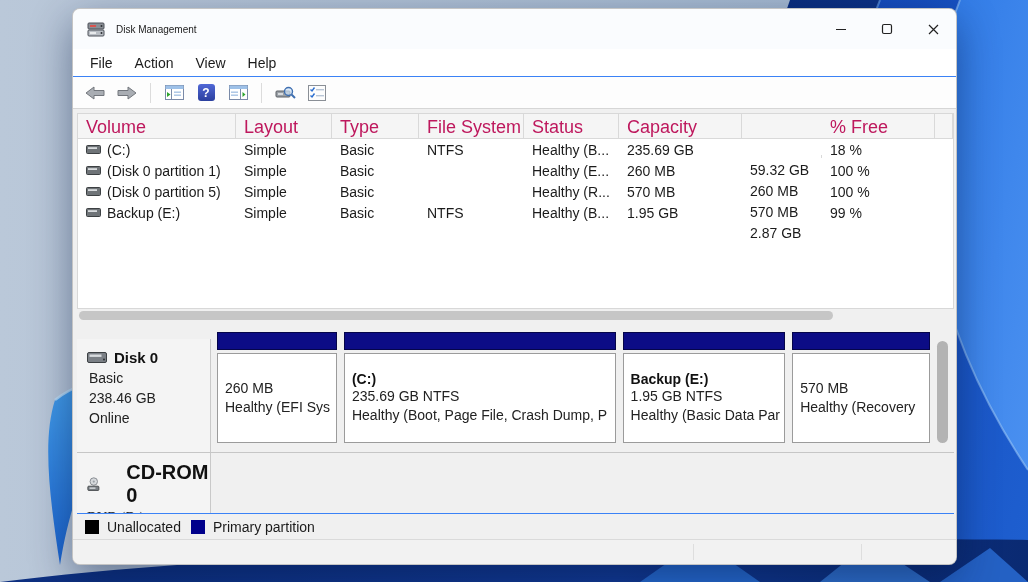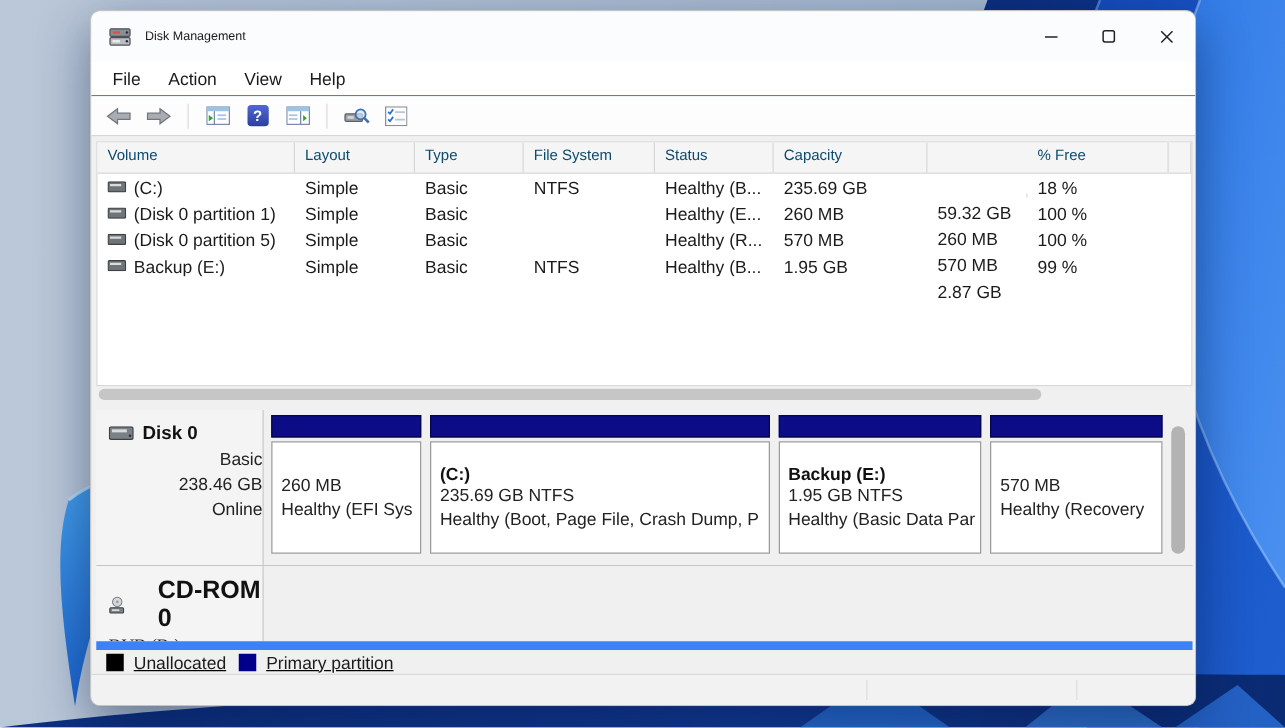--- a/index.html
+++ b/index.html
@@ -31,37 +31,37 @@
     align-items:center; justify-content:center; cursor:pointer; }
   .tb-sep { width:1px; height:20px; background:#dcdcdc; margin:0 5px; }
   .help-badge { width:17px; height:17px; border-radius:3px;
     background:linear-gradient(180deg,#5068d6,#2b3f9e); color:#fff; font-size:12px;
     font-weight:bold; display:flex; align-items:center; justify-content:center; }
 
   
   .listview { position:absolute; left:4px; top:104px; width:877px; height:196px;
     background:#ffffff; border:1px solid #d8d8d8; overflow:hidden; }
   .lv-header { display:flex; height:25px; background:#f5f5f5; border-bottom:1px solid #d9d9d9; }
-  .lv-h { font-size:12px; color:#0c4a6e; padding:3px 0 0 8px; border-right:1px solid #d9d9d9;
+  .lv-h { font-size:18px; color:#be185d; padding:3px 0 0 8px; border-right:1px solid #d9d9d9;
     white-space:nowrap; overflow:hidden; }
   .lv-row { display:flex; height:21px; align-items:center; }
   .lv-c { font-size:14px; color:#1b1b1b; padding-left:8px; white-space:nowrap; overflow:hidden; }
   .c0{width:158px;} .c1{width:96px;} .c2{width:87px;} .c3{width:105px;}
   .c4{width:95px;} .c5{width:123px;} .c6{width:80px;margin-top:41px;} .c7{width:113px;} .cf{flex:1;}
   .vol-cell { display:flex; align-items:center; gap:6px; }
 
   .hscroll { position:absolute; left:4px; top:301px; width:877px; height:12px; background:#f0f0f0; }
   .hthumb { position:absolute; left:2px; top:1px; width:86%; height:9px; background:#c6c6c6;
     border-radius:5px; }
 
   
   .disk-row { position:absolute; left:4px; top:314px; width:877px; height:130px;
     background:#f0f0f0; border-bottom:1px solid #c6c6c6; }
-  .disk-label { position:absolute; left:0; top:5px; bottom:0; width:134px; background:#f4f4f4;
-    border-right:1px solid #c9c9c9; padding:10px 0 0 10px;text-align:right; }
+  .disk-label { position:absolute; left:0; top:16px; bottom:0; width:134px; background:#f4f4f4;
+    border-right:1px solid #c9c9c9; padding:10px 0 0 10px; }
   .disk-name { display:flex; align-items:center; gap:7px; font-size:15px; font-weight:bold;
     color:#111; }
   .disk-line { font-size:14px; color:#222; margin-top:4px; padding-left:2px; }
   .parts { position:absolute; left:140px; top:9px; bottom:9px; right:24px; display:flex; gap:7px; }
   .part { display:flex; flex-direction:column; }
   .p1{flex:121;} .p2{flex:274;} .p3{flex:164;} .p4{flex:139;}
   .part-bar { height:18px; background:#0c0c86; border:1px solid #05054a; }
   .part-body { flex:1; margin-top:3px; background:#fff; border:1px solid #9b9b9b;
     display:flex; flex-direction:column; justify-content:center; padding-left:7px;
     overflow:hidden; }
@@ -72,22 +72,22 @@
   .vthumb { position:absolute; left:1px; top:14px; width:11px; height:102px; background:#b3b3b3;
     border-radius:6px; }
 
   .cdrom-row { position:absolute; left:4px; top:444px; width:877px; height:60px; background:#f0f0f0; }
   .cdrom-label { position:absolute; left:0; top:0; bottom:0; width:134px; background:#f4f4f4;
     border-right:1px solid #c9c9c9; padding:8px 0 0 10px; }
   .cd-name { display:flex; align-items:center; gap:24px; font-size:20px; font-weight:bold; color:#111; }
   .cd-line { font-size:14px; color:#222; margin-top:3px;font-family:Liberation Serif, serif; }
 
   .legend { position:absolute; left:4px; top:504px; width:877px; height:26px;
-    border-top:7px solid #3b82f6; background:#f0f0f0; display:flex; align-items:center;
-    padding-left:8px; gap:10px;text-decoration:underline; }
+    border-top:1px solid #3b82f6; background:#f0f0f0; display:flex; align-items:center;
+    padding-left:8px; gap:10px; }
   .lg-item { display:flex; align-items:center; gap:8px; }
   .swatch { width:14px; height:14px; }
   .lg-label { font-size:14px; color:#1b1b1b; }
 
   .statusbar { position:absolute; left:0; top:530px; right:0; bottom:0; background:#f2f2f2;
     border-top:1px solid #dadada; }
   .sb-div { position:absolute; top:4px; bottom:4px; width:1px; background:#dedede; }
 </style>
 </head>
 <body>

